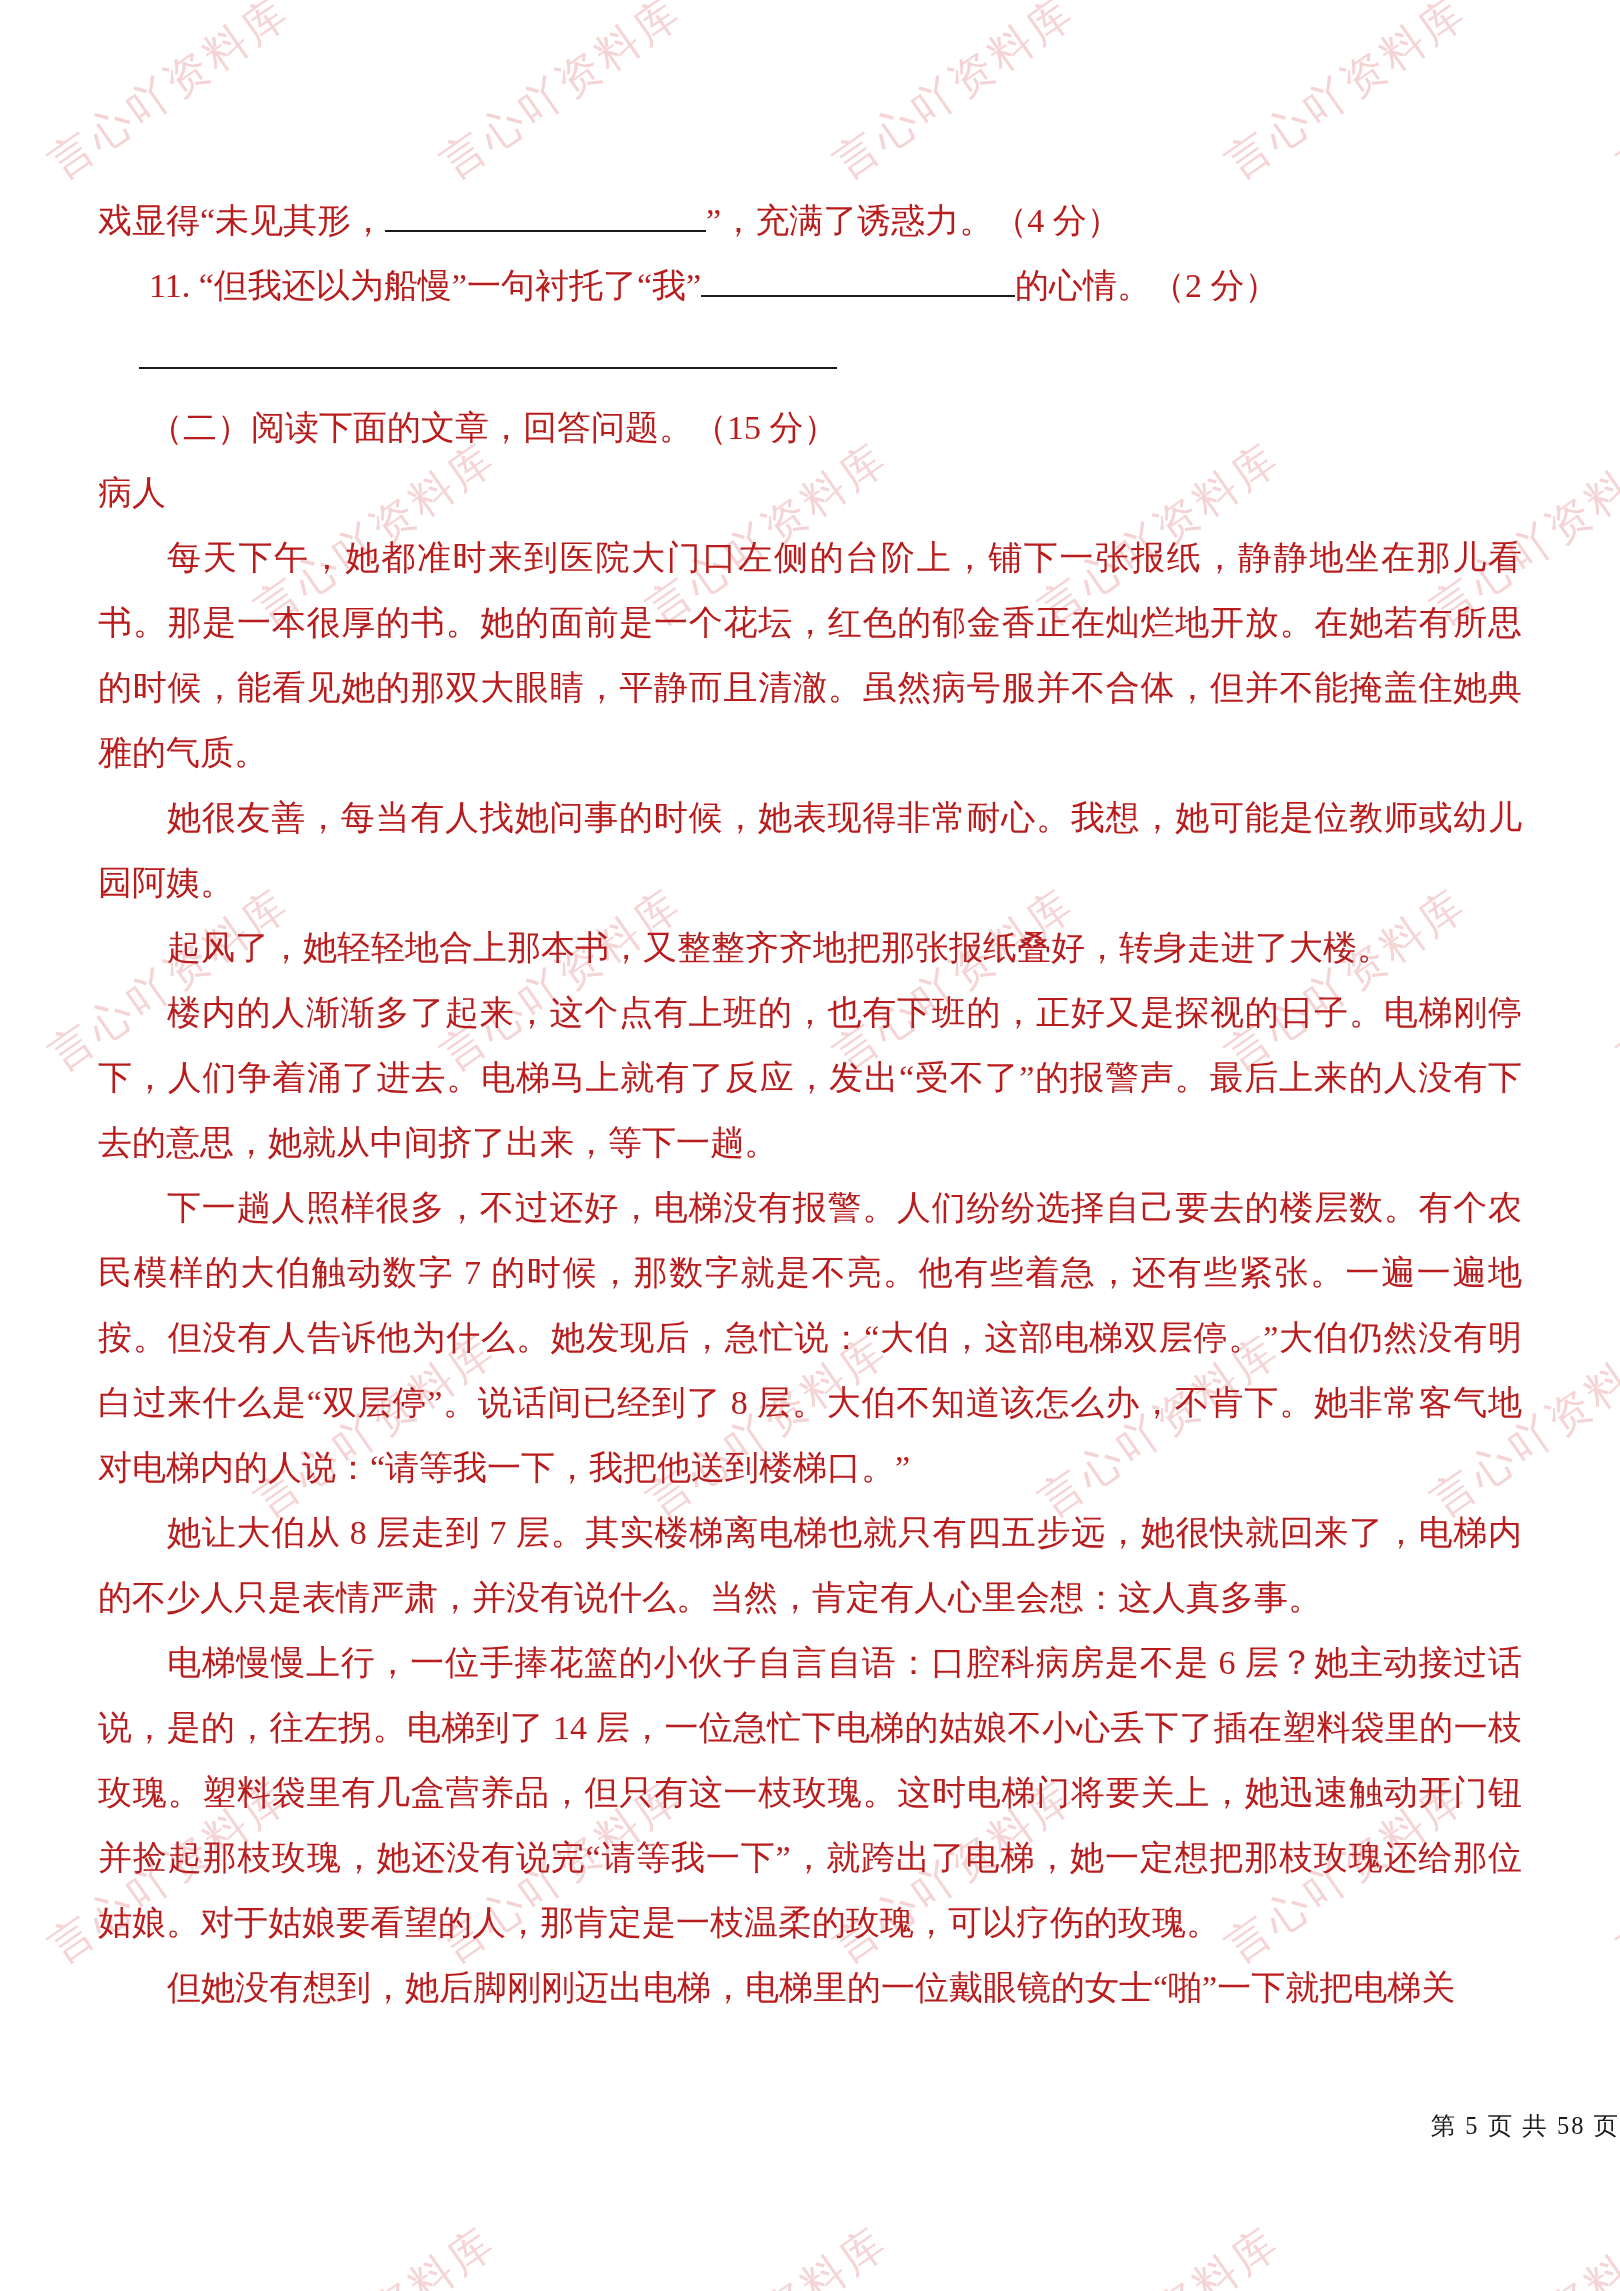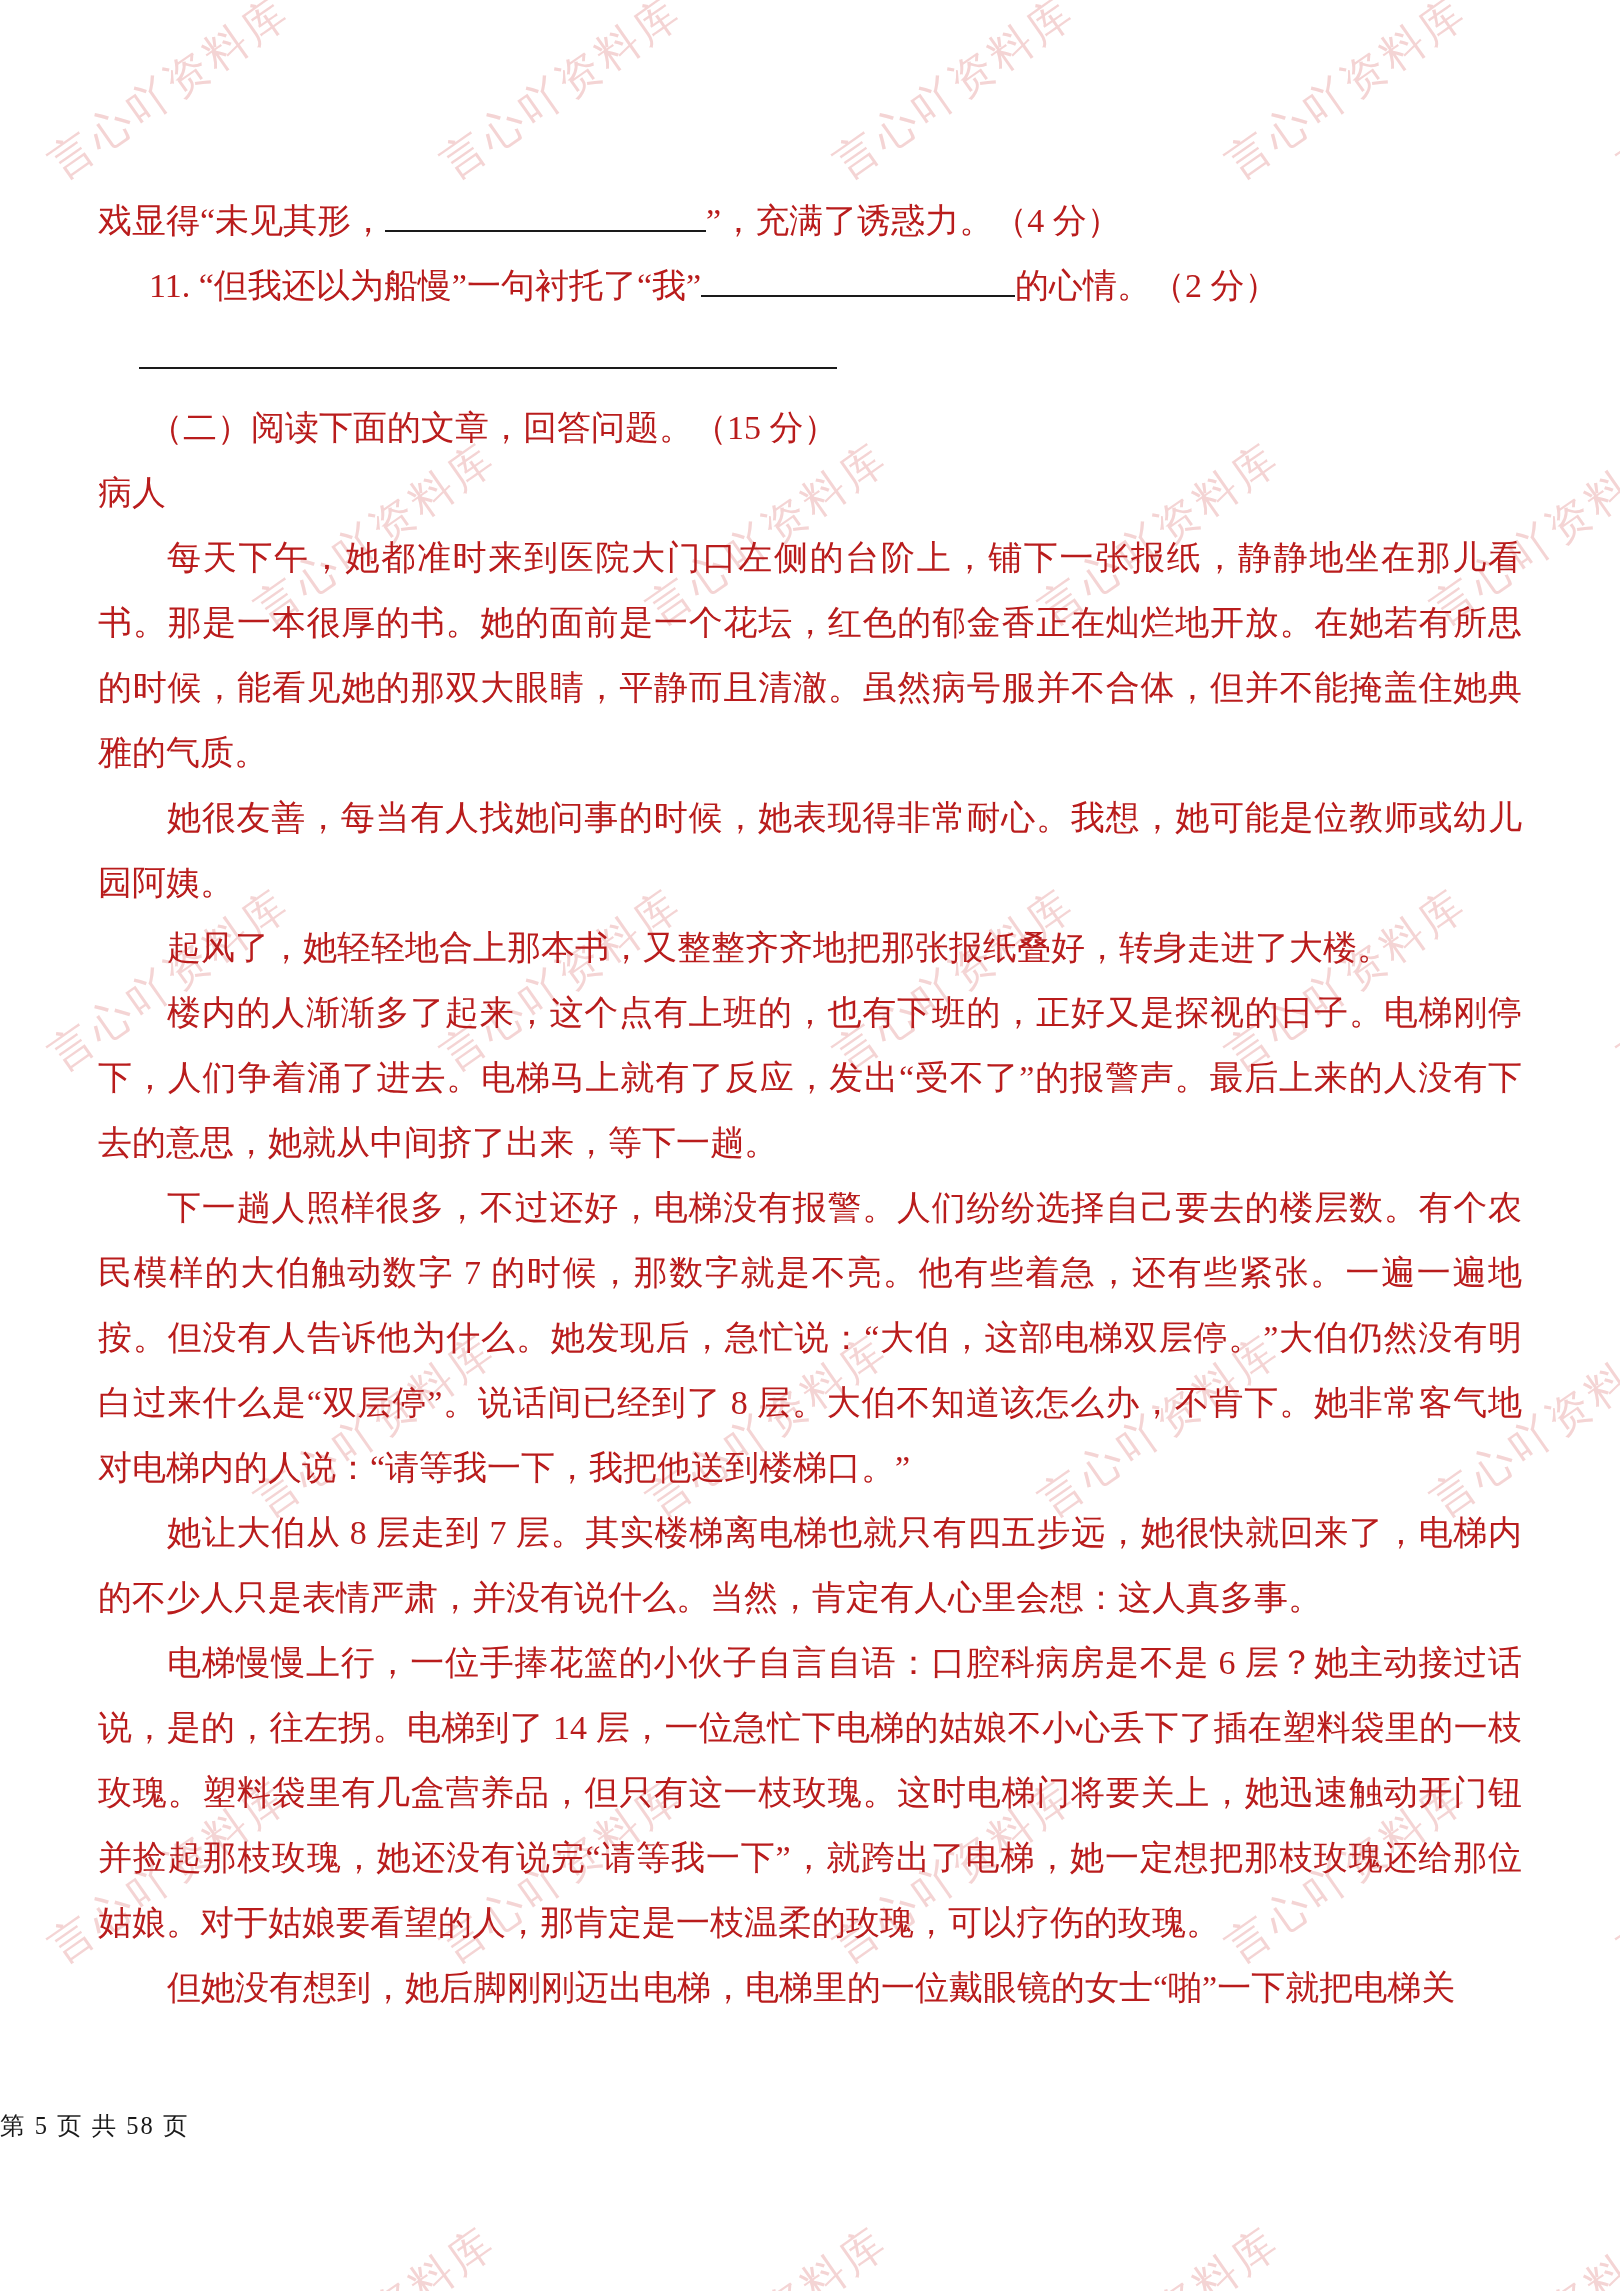--- a/index.html
+++ b/index.html
@@ -63,21 +63,21 @@
   .para {
     margin: 0;
     text-indent: 69px;
     text-align: justify;
     line-height: 65px;
   }
   .footer {
     position: absolute;
     left: 0; right: 0;
     top: 2109px;
-    text-align: left;
+    text-align: right;
     font-size: 24.5px;
     color: #1a1a1a;
     z-index: 1;
     letter-spacing: 2px;
   }
 </style>
 </head>
 <body>
 
 <div class="page">

